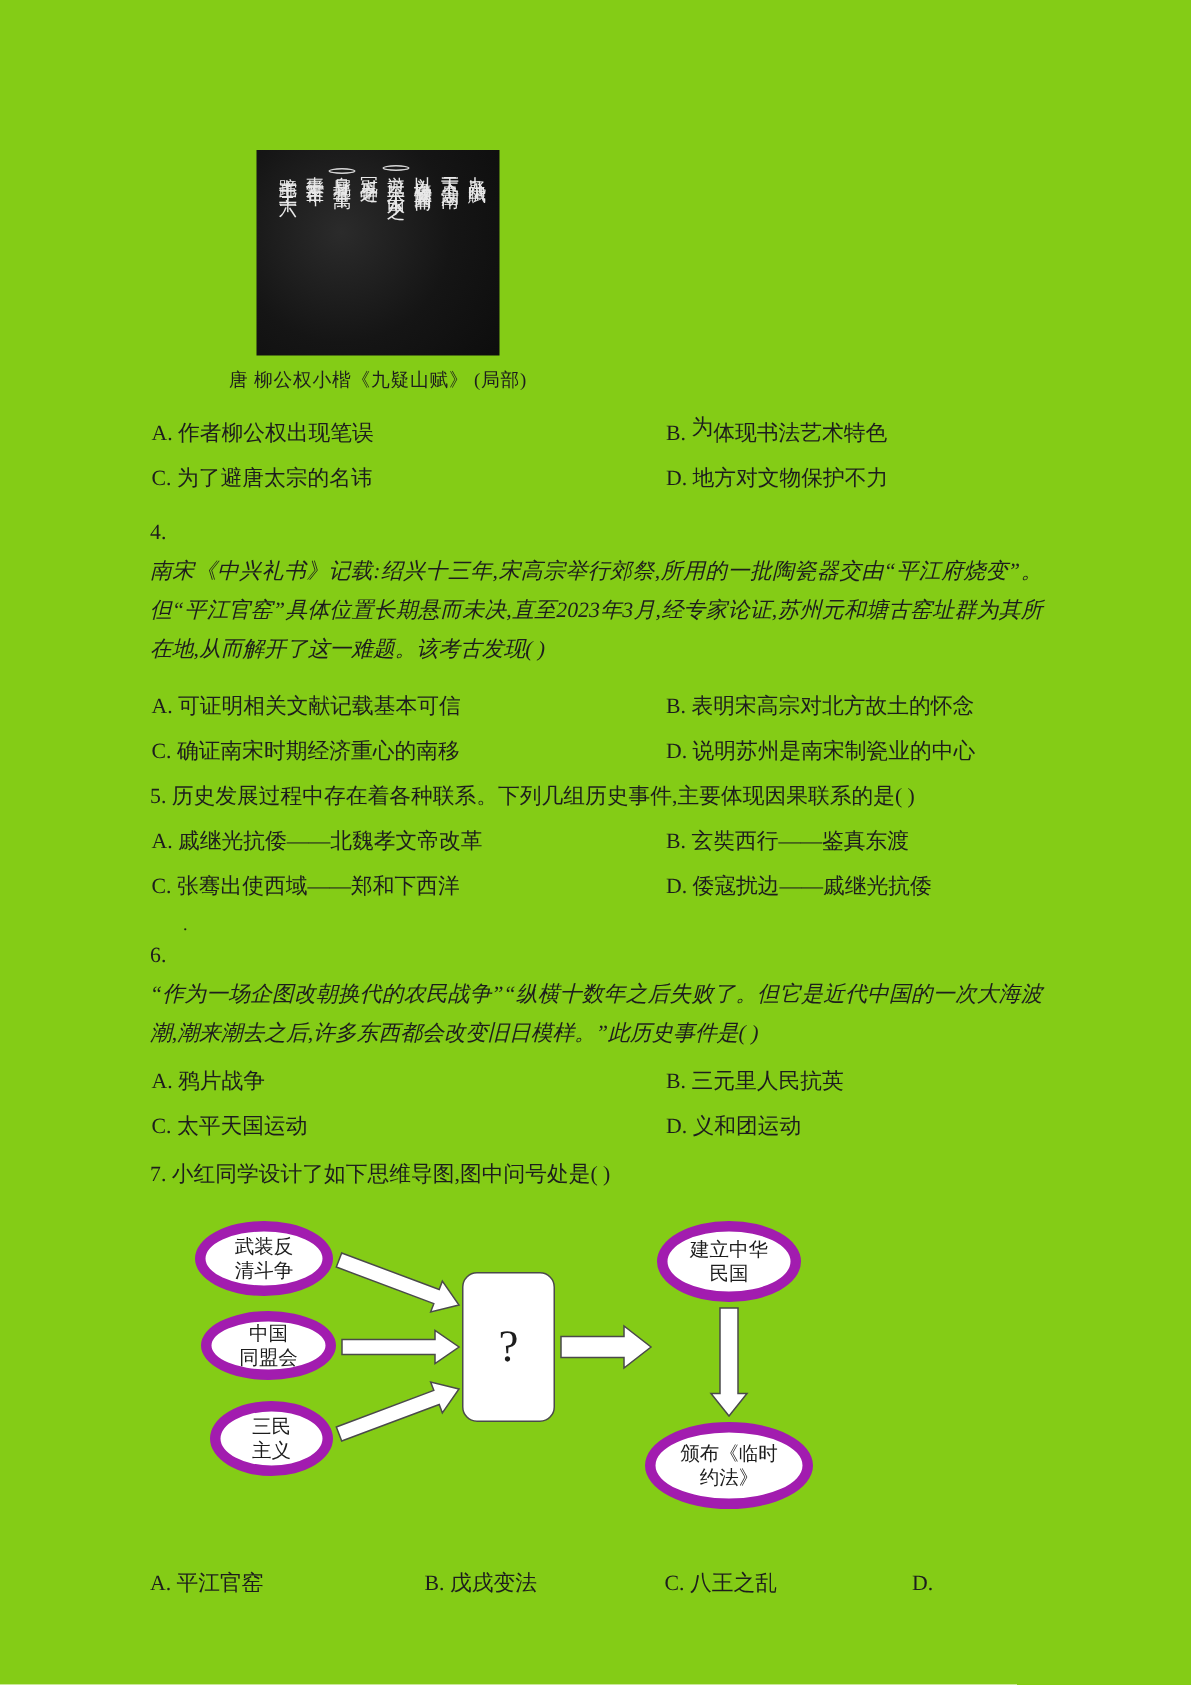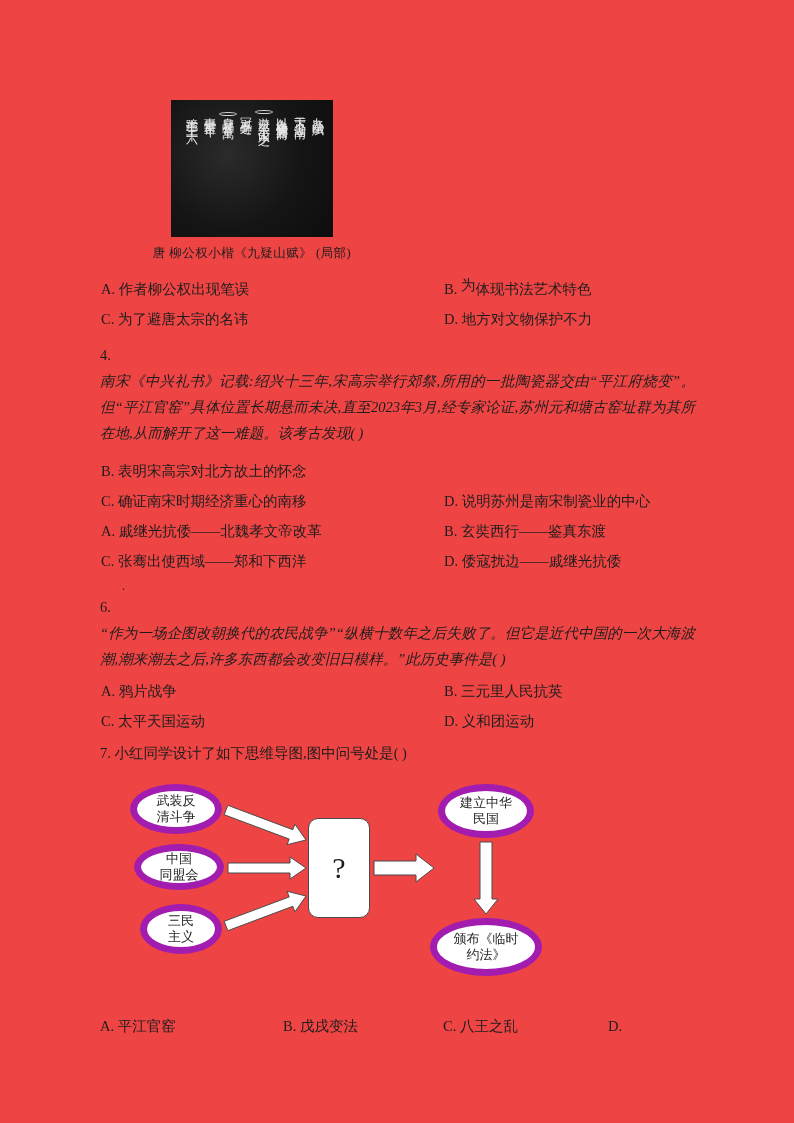--- a/index.html
+++ b/index.html
@@ -1,19 +1,19 @@
 <!DOCTYPE html>
 <html><head>
 <meta charset="utf-8">
 <style>
   html,body { margin:0; padding:0; background:#ffffff; }
   .page {
     position:relative;
     width:794px; height:1123px;
-    background:#ef4444;
+    background:#84cc16;
     font-family:"Liberation Serif","DejaVu Serif",serif;
     color:#1d1d1d;
     overflow:hidden;
   }
   .content { box-sizing:border-box; padding:100px 99px 0 100px; }
 
   
   .figure { width:240px; margin:0 0 14px 32px; text-align:center; }
   .cal {
     width:162px; height:137px; margin:0 auto;
@@ -72,27 +72,29 @@
       <div><span>B. </span><span class="raised">为</span><span>体现书法艺术特色</span></div>
     </div>
     <div class="opt-row-2">
       <div>C. 为了避唐太宗的名讳</div>
       <div>D. 地方对文物保护不力</div>
     </div>
 
     <div class="line mt10">4.</div>
     <div class="para">南宋《中兴礼书》记载:绍兴十三年,宋高宗举行郊祭,所用的一批陶瓷器交由“平江府烧变”。但“平江官窑”具体位置长期悬而未决,直至2023年3月,经专家论证,苏州元和塘古窑址群为其所在地,从而解开了这一难题。该考古发现(    )</div>
     <div class="opt-row-2 mt12">
+      <div>A. 可证明相关文献记载基本可信</div>
       <div>B. 表明宋高宗对北方故土的怀念</div>
     </div>
     <div class="opt-row-2">
       <div>C. 确证南宋时期经济重心的南移</div>
       <div>D. 说明苏州是南宋制瓷业的中心</div>
     </div>
 
+    <div class="line">5. 历史发展过程中存在着各种联系。下列几组历史事件,主要体现因果联系的是(    )</div>
     <div class="opt-row-2">
       <div>A. 戚继光抗倭——北魏孝文帝改革</div>
       <div>B. 玄奘西行——鉴真东渡</div>
     </div>
     <div class="opt-row-2">
       <div>C. 张骞出使西域——郑和下西洋</div>
       <div>D. 倭寇扰边——戚继光抗倭</div>
     </div>
     <div class="stray">.</div>
 

